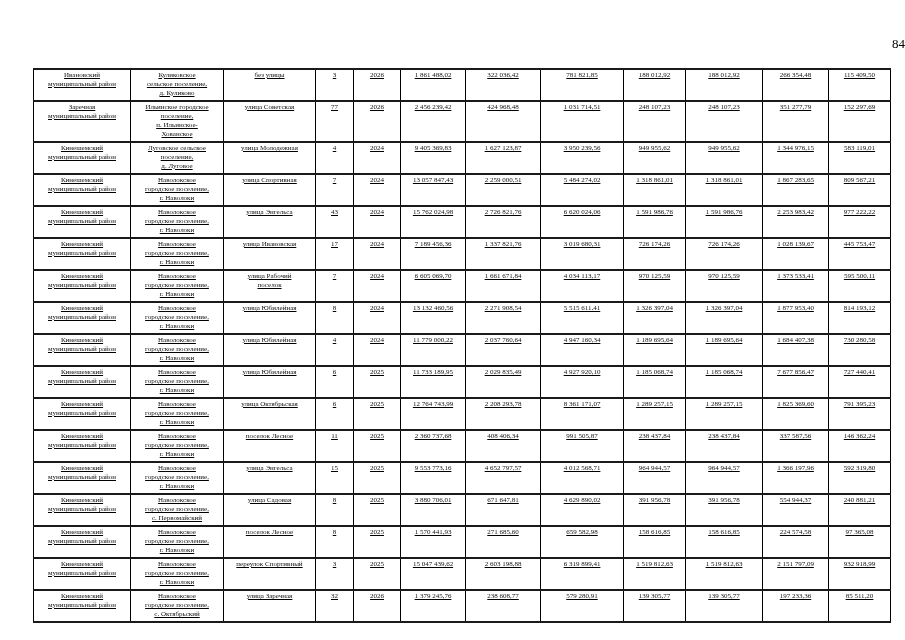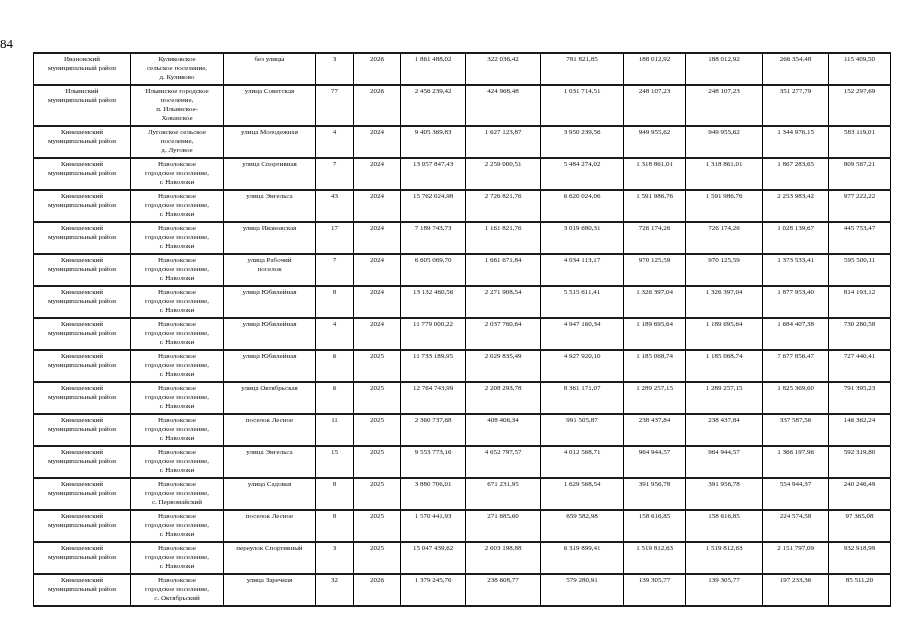--- a/index.html
+++ b/index.html
@@ -11,30 +11,31 @@
     overflow: hidden;
   }
   .sheet {
     position: relative;
     width: 905px; height: 640px;
     background: #ffffff;
   }
   .page-number {
     position: absolute;
     top: 36px; left: 0; right: 0;
-    text-align: left;
+    text-align: right;
     font-size: 13px;
     color: #000;
   }
   table.data-table {
     position: absolute;
-    top: 52px; left: 33px;
+    top: 68px; left: 33px;
     width: 857px;
     border-collapse: collapse;
     table-layout: fixed;
+    text-decoration: underline;
   }
   table.data-table td {
     border-left: 1px solid #000;
     border-right: 1px solid #000;
     border-top: 2px solid #1a1a1a;
     border-bottom: 2px solid #1a1a1a;
     font-size: 7px;
     line-height: 9px;
     text-align: center;
     vertical-align: top;
@@ -90,21 +91,21 @@
           <td>2026</td>
           <td>1 861 488,02</td>
           <td>322 036,42</td>
           <td>781 821,85</td>
           <td>188 012,92</td>
           <td>188 012,92</td>
           <td>266 354,48</td>
           <td>115 409,50</td>
         </tr>
         <tr>
-          <td>Ильинский
+          <td>Заречная
 муниципальный район</td>
           <td>Ильинское городское
 поселение,
 п. Ильинское-
 Хованское</td>
           <td>улица Советская</td>
           <td>77</td>
           <td>2026</td>
           <td>2 456 239,42</td>
           <td>424 968,48</td>
@@ -167,22 +168,22 @@
         </tr>
         <tr>
           <td>Кинешемский
 муниципальный район</td>
           <td>Наволокское
 городское поселение,
 г. Наволоки</td>
           <td>улица Ивановская</td>
           <td>17</td>
           <td>2024</td>
-          <td>7 189 743,73</td>
-          <td>1 161 821,76</td>
+          <td>7 189 456,36</td>
+          <td>1 337 821,76</td>
           <td>3 019 680,31</td>
           <td>726 174,26</td>
           <td>726 174,26</td>
           <td>1 028 139,67</td>
           <td>445 753,47</td>
         </tr>
         <tr>
           <td>Кинешемский
 муниципальный район</td>
           <td>Наволокское
@@ -305,26 +306,26 @@
         <tr>
           <td>Кинешемский
 муниципальный район</td>
           <td>Наволокское
 городское поселение,
 с. Первомайский</td>
           <td>улица Садовая</td>
           <td>8</td>
           <td>2025</td>
           <td>3 880 706,01</td>
-          <td>671 231,95</td>
-          <td>1 629 568,54</td>
+          <td>671 647,81</td>
+          <td>4 629 890,02</td>
           <td>391 956,78</td>
           <td>391 956,78</td>
           <td>554 944,37</td>
-          <td>240 246,49</td>
+          <td>240 881,21</td>
         </tr>
         <tr>
           <td>Кинешемский
 муниципальный район</td>
           <td>Наволокское
 городское поселение,
 г. Наволоки</td>
           <td>поселок Лесное</td>
           <td>8</td>
           <td>2025</td>

